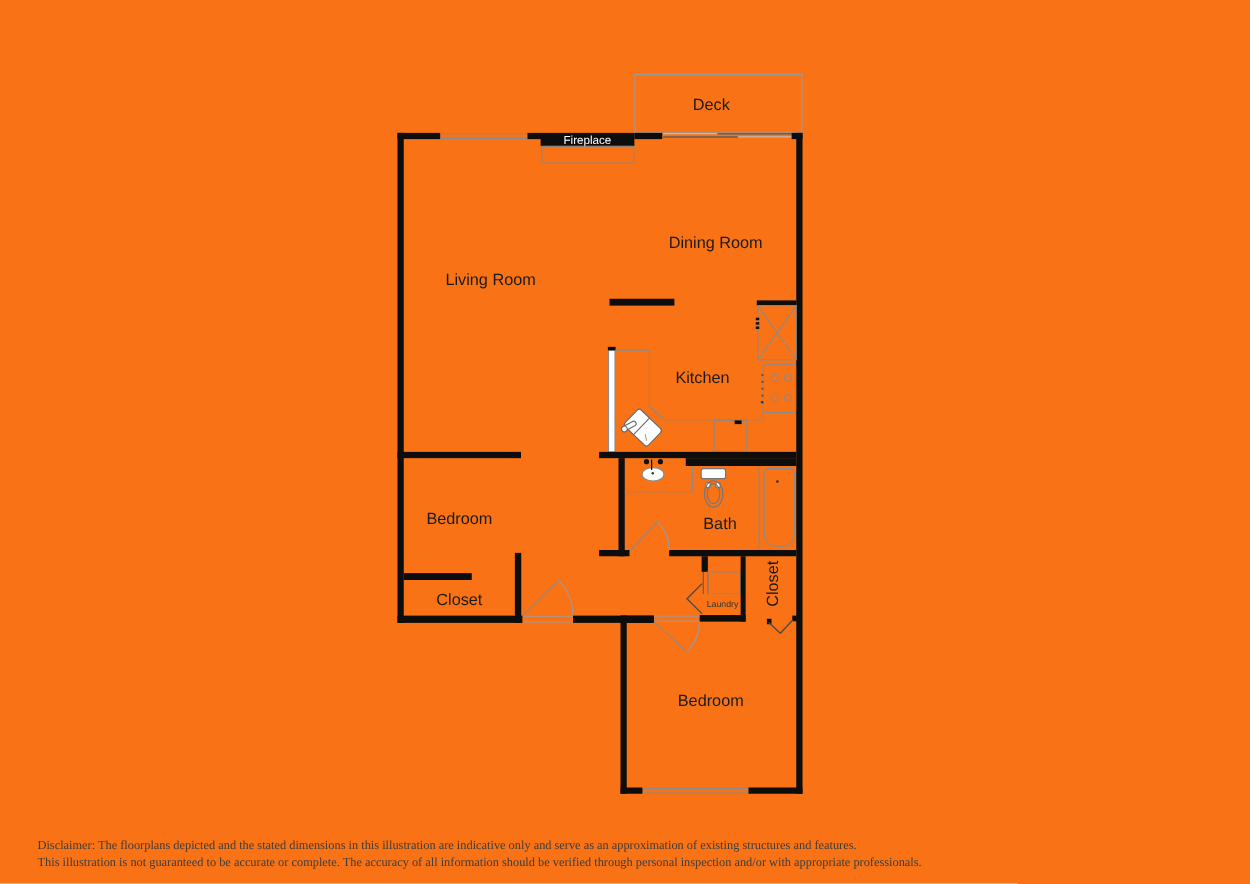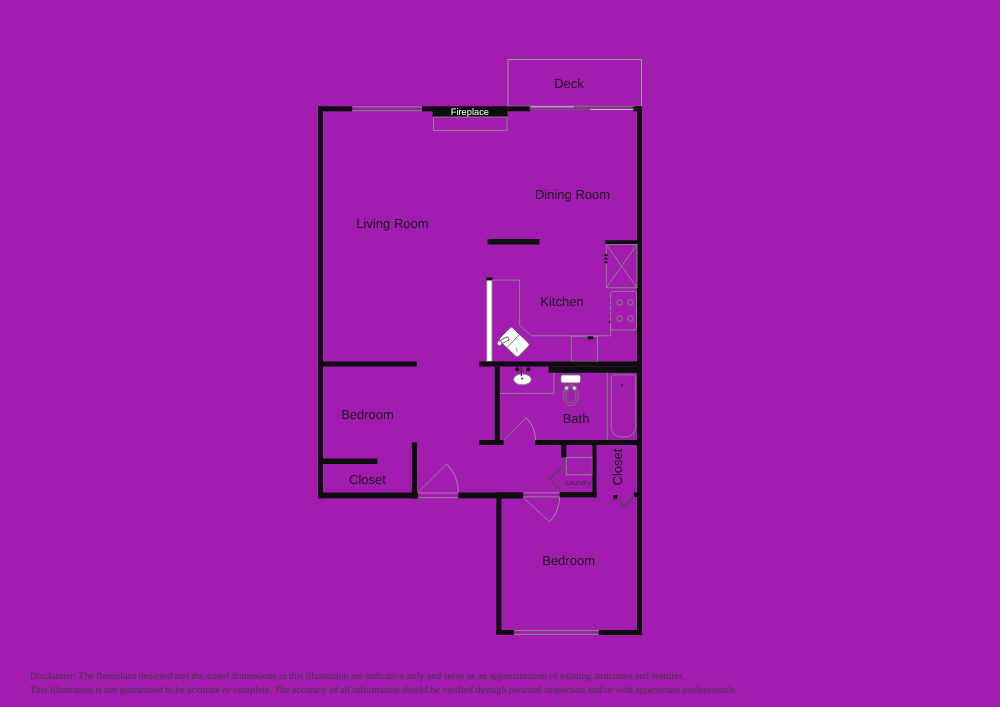--- a/index.html
+++ b/index.html
@@ -1,16 +1,16 @@
 <!DOCTYPE html>
 <html><head>
 <meta charset="utf-8">
 <style>
   html,body{margin:0;padding:0;background:#ffffff;}
-  .page{position:relative;width:1000px;height:707px;background:#a21caf;overflow:hidden;}
+  .page{position:relative;width:1000px;height:707px;background:#f97316;overflow:hidden;}
   svg{position:absolute;left:0;top:0;}
   text{font-family:"Liberation Sans", sans-serif;fill:#1a1a1a;text-rendering:geometricPrecision;opacity:0.999;}
   .disc{font-family:"Liberation Serif", serif;font-size:9.9px;fill:#3c3c3c;}
 </style>
 </head>
 <body>
 <div class="page">
 <svg width="1000" height="707" viewBox="0 0 1000 707">
 
 <rect x="508" y="59.5" width="133.5" height="46.8" fill="none" stroke="#9a9a9a" stroke-width="1"></rect>

